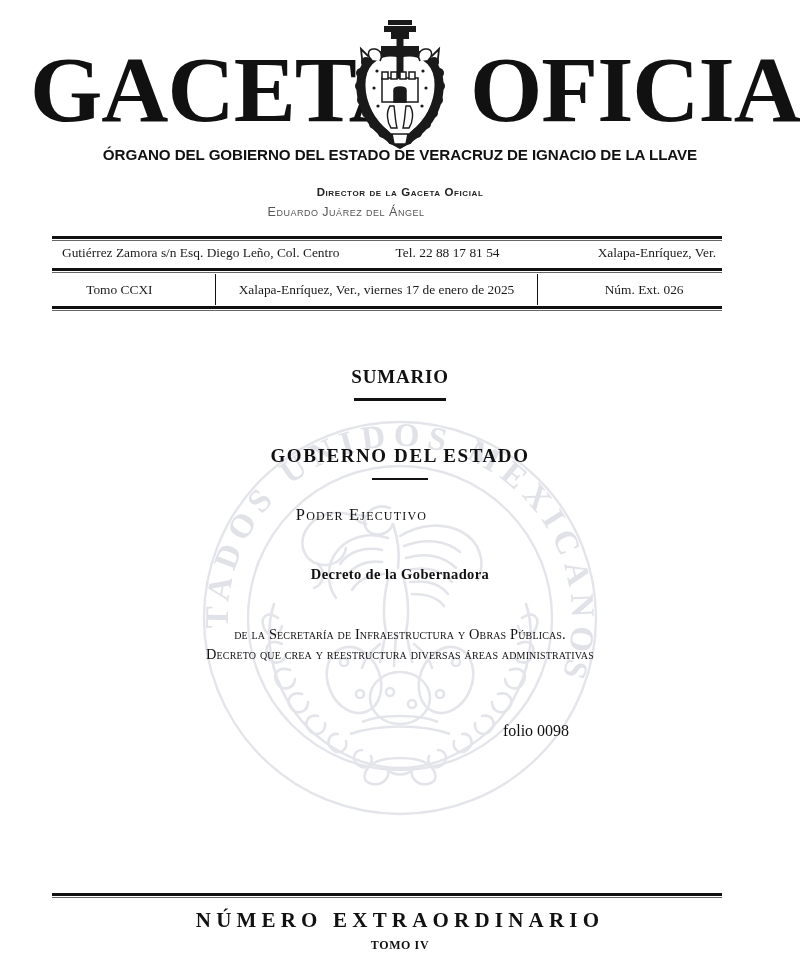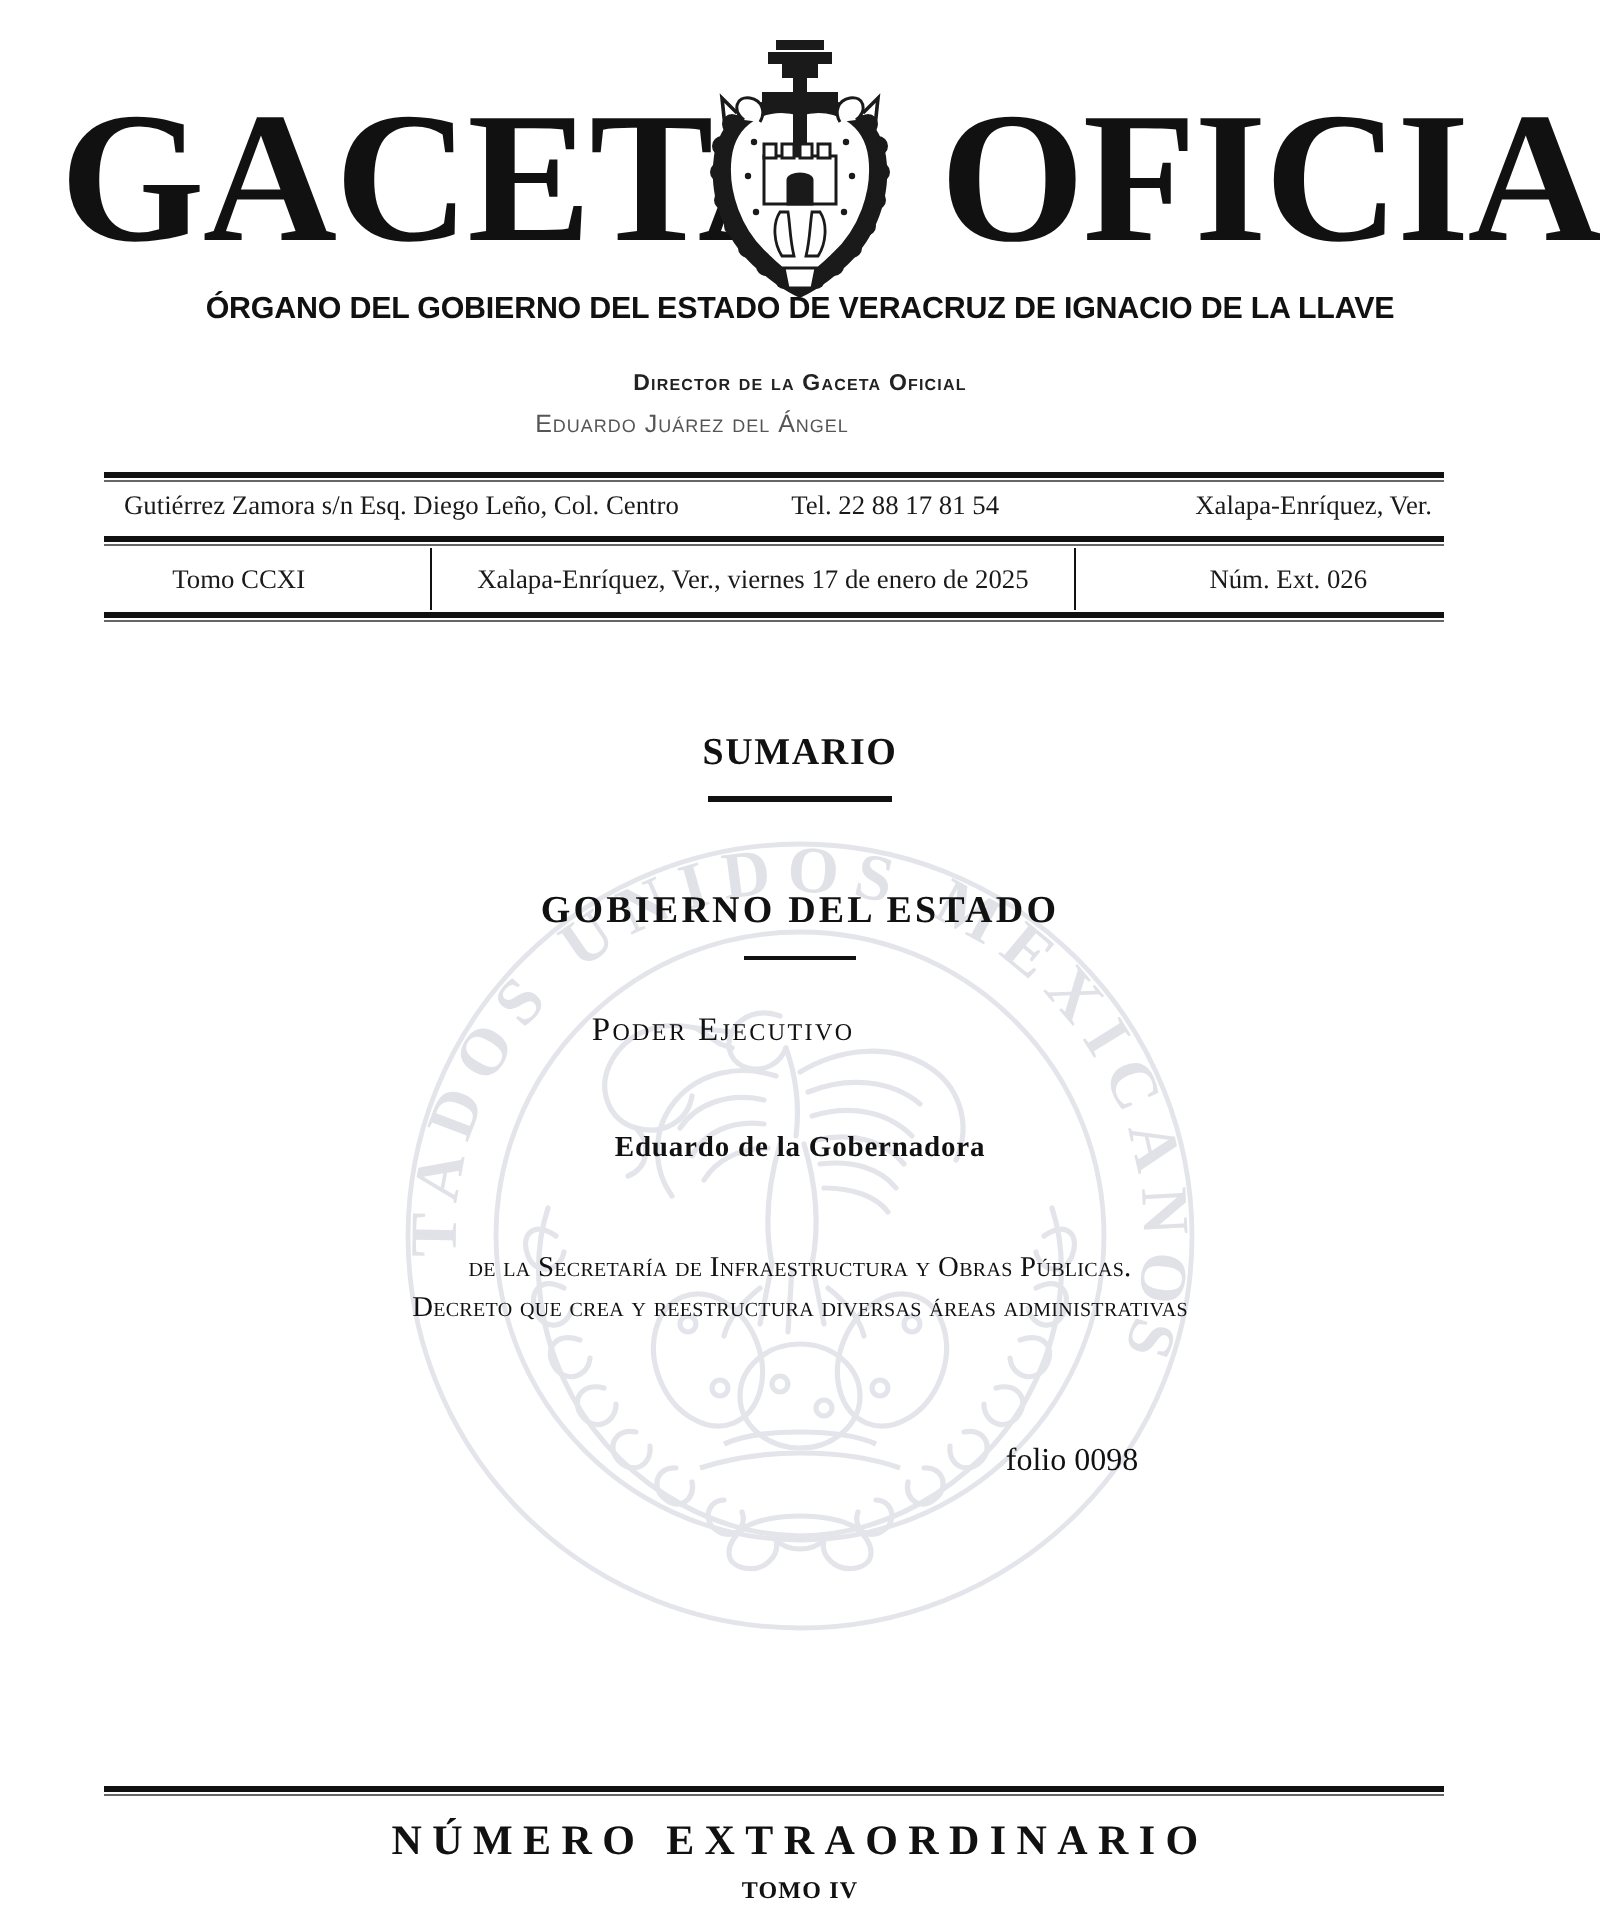--- a/index.html
+++ b/index.html
@@ -504,21 +504,21 @@
 
   <div class="content">
     <div class="sumario">SUMARIO</div>
     <div class="sumario-rule"></div>
 
     <div class="gobierno">GOBIERNO DEL ESTADO</div>
     <div class="gobierno-rule"></div>
 
     <div class="poder">Poder Ejecutivo</div>
 
-    <div class="oficina">Eduardo de la Gobernadora</div>
+    <div class="oficina">Decreto de la Gobernadora</div>
 
     <div class="decreto">
       <span class="ln">de la Secretaría de Infraestructura y Obras Públicas.</span>
       <span class="ln">Decreto que crea y reestructura diversas áreas administrativas</span>
     </div>
 
     <div class="folio">
       <span>folio 0098</span>
     </div>
   </div>

